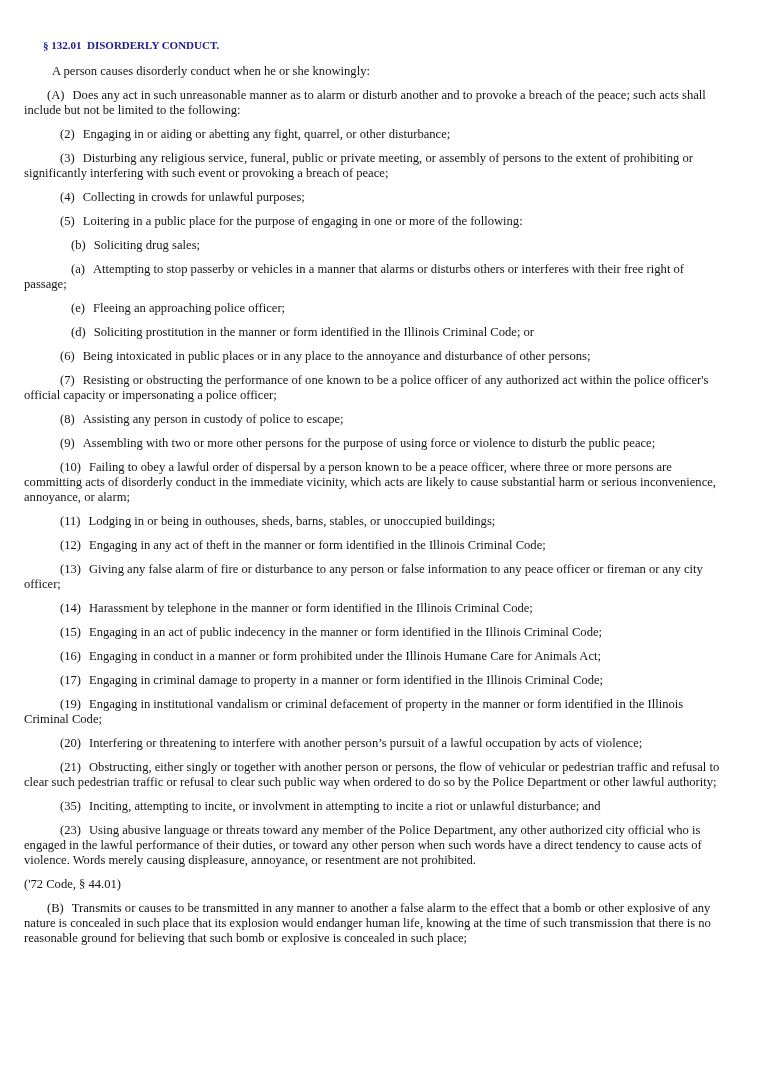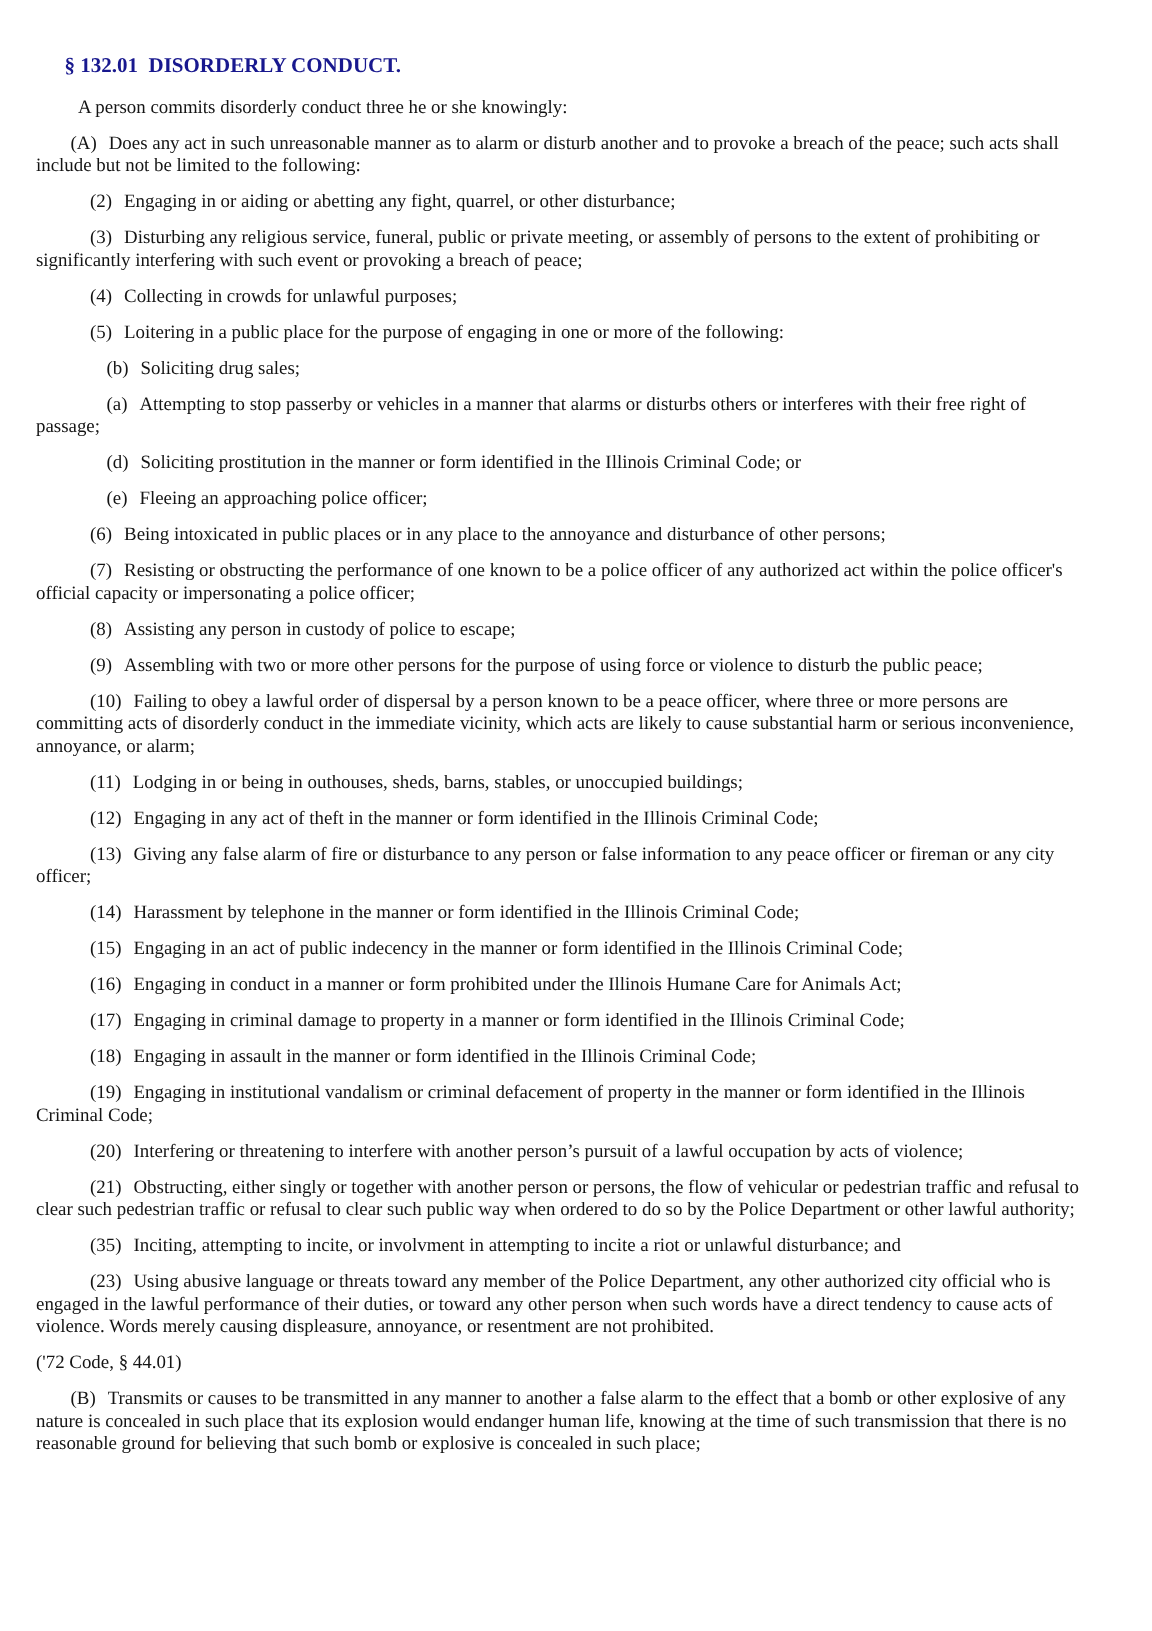--- a/index.html
+++ b/index.html
@@ -10,21 +10,21 @@
     overflow: hidden;
     font-family: "Liberation Serif", "DejaVu Serif", serif;
     color: #141414;
   }
   .doc {
     box-sizing: border-box;
     width: 768px;
     padding: 37px 42px 0 24px;
   }
   .heading {
-    font-size: 14px;
+    font-size: 11px;
     line-height: 16px;
     font-weight: bold;
     margin: 0 0 11px 0;
     text-indent: 19px;
     white-space: pre-wrap;
   }
   p.para {
     font-size: 12.6px;
     line-height: 15px;
     margin: 0 0 9px 0;
@@ -37,41 +37,41 @@
   .indent-alpha  { text-indent: 47px; } 
   .indent-cite   { text-indent: 0; }    
 </style>
 </head>
 <body>
 
 <div class="doc">
 
   <h1 class="heading" style="color:#18188e;">§ 132.01  DISORDERLY CONDUCT.</h1>
 
-  <p class="para indent-intro"><span>A person commits disorderly conduct three he or she knowingly:</span></p>
+  <p class="para indent-intro"><span>A person causes disorderly conduct when he or she knowingly:</span></p>
 
   <p class="para indent-upper"><span class="lbl">(A)</span><span>Does any act in such unreasonable manner as to alarm or disturb another and to provoke a breach of the peace; such acts shall include but not be limited to the following:</span></p>
 
 
   <p class="para indent-num"><span class="lbl">(2)</span><span>Engaging in or aiding or abetting any fight, quarrel, or other disturbance;</span></p>
 
   <p class="para indent-num"><span class="lbl">(3)</span><span>Disturbing any religious service, funeral, public or private meeting, or assembly of persons to the extent of prohibiting or significantly interfering with such event or provoking a breach of peace;</span></p>
 
   <p class="para indent-num"><span class="lbl">(4)</span><span>Collecting in crowds for unlawful purposes;</span></p>
 
   <p class="para indent-num"><span class="lbl">(5)</span><span>Loitering in a public place for the purpose of engaging in one or more of the following:</span></p>
 
   <p class="para indent-alpha"><span class="lbl">(b)</span><span>Soliciting drug sales;</span></p>
 
   <p class="para indent-alpha"><span class="lbl">(a)</span><span>Attempting to stop passerby or vehicles in a manner that alarms or disturbs others or interferes with their free right of passage;</span></p>
 
 
+  <p class="para indent-alpha"><span class="lbl">(e)</span><span>Fleeing an approaching police officer;</span></p>
+
   <p class="para indent-alpha"><span class="lbl">(d)</span><span>Soliciting prostitution in the manner or form identified in the Illinois Criminal Code; or</span></p>
-
-  <p class="para indent-alpha"><span class="lbl">(e)</span><span>Fleeing an approaching police officer;</span></p>
 
   <p class="para indent-num"><span class="lbl">(6)</span><span>Being intoxicated in public places or in any place to the annoyance and disturbance of other persons;</span></p>
 
   <p class="para indent-num"><span class="lbl">(7)</span><span>Resisting or obstructing the performance of one known to be a police officer of any authorized act within the police officer's official capacity or impersonating a police officer;</span></p>
 
   <p class="para indent-num"><span class="lbl">(8)</span><span>Assisting any person in custody of police to escape;</span></p>
 
   <p class="para indent-num"><span class="lbl">(9)</span><span>Assembling with two or more other persons for the purpose of using force or violence to disturb the public peace;</span></p>
 
   <p class="para indent-num"><span class="lbl">(10)</span><span>Failing to obey a lawful order of dispersal by a person known to be a peace officer, where three or more persons are committing acts of disorderly conduct in the immediate vicinity, which acts are likely to cause substantial harm or serious inconvenience, annoyance, or alarm;</span></p>
@@ -83,21 +83,20 @@
   <p class="para indent-num"><span class="lbl">(13)</span><span>Giving any false alarm of fire or disturbance to any person or false information to any peace officer or fireman or any city officer;</span></p>
 
   <p class="para indent-num"><span class="lbl">(14)</span><span>Harassment by telephone in the manner or form identified in the Illinois Criminal Code;</span></p>
 
   <p class="para indent-num"><span class="lbl">(15)</span><span>Engaging in an act of public indecency in the manner or form identified in the Illinois Criminal Code;</span></p>
 
   <p class="para indent-num"><span class="lbl">(16)</span><span>Engaging in conduct in a manner or form prohibited under the Illinois Humane Care for Animals Act;</span></p>
 
   <p class="para indent-num"><span class="lbl">(17)</span><span>Engaging in criminal damage to property in a manner or form identified in the Illinois Criminal Code;</span></p>
 
-  <p class="para indent-num"><span class="lbl">(18)</span><span>Engaging in assault in the manner or form identified in the Illinois Criminal Code;</span></p>
 
   <p class="para indent-num"><span class="lbl">(19)</span><span>Engaging in institutional vandalism or criminal defacement of property in the manner or form identified in the Illinois Criminal Code;</span></p>
 
   <p class="para indent-num"><span class="lbl">(20)</span><span>Interfering or threatening to interfere with another person’s pursuit of a lawful occupation by acts of violence;</span></p>
 
   <p class="para indent-num"><span class="lbl">(21)</span><span>Obstructing, either singly or together with another person or persons, the flow of vehicular or pedestrian traffic and refusal to clear such pedestrian traffic or refusal to clear such public way when ordered to do so by the Police Department or other lawful authority;</span></p>
 
   <p class="para indent-num"><span class="lbl">(35)</span><span>Inciting, attempting to incite, or involvment in attempting to incite a riot or unlawful disturbance; and</span></p>
 
   <p class="para indent-num"><span class="lbl">(23)</span><span>Using abusive language or threats toward any member of the Police Department, any other authorized city official who is engaged in the lawful performance of their duties, or toward any other person when such words have a direct tendency to cause acts of violence. Words merely causing displeasure, annoyance, or resentment are not prohibited.</span></p>

